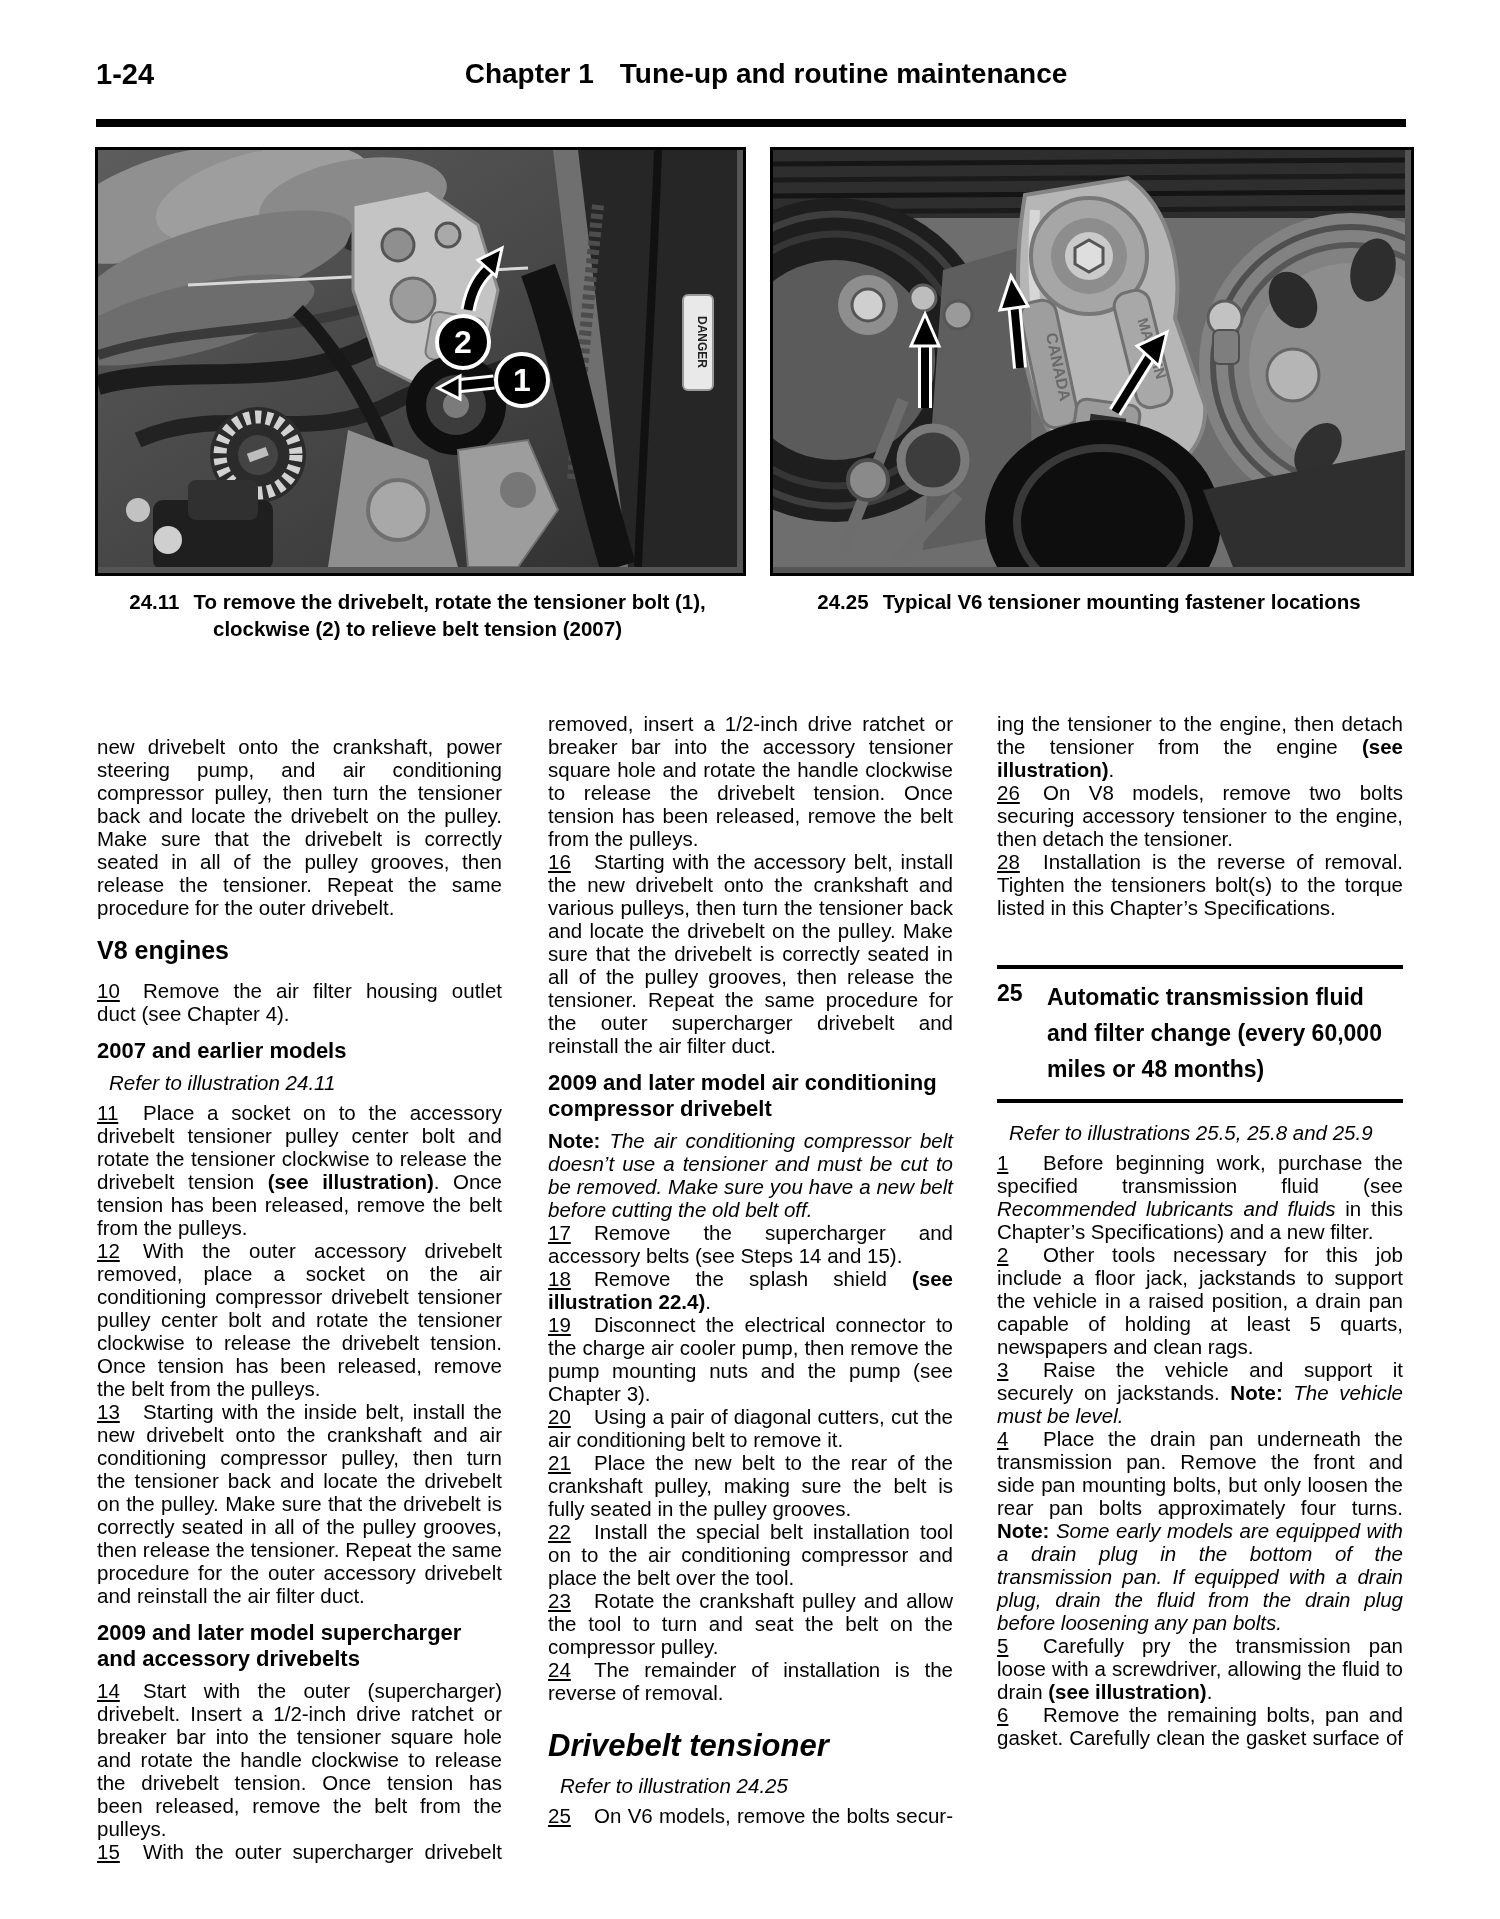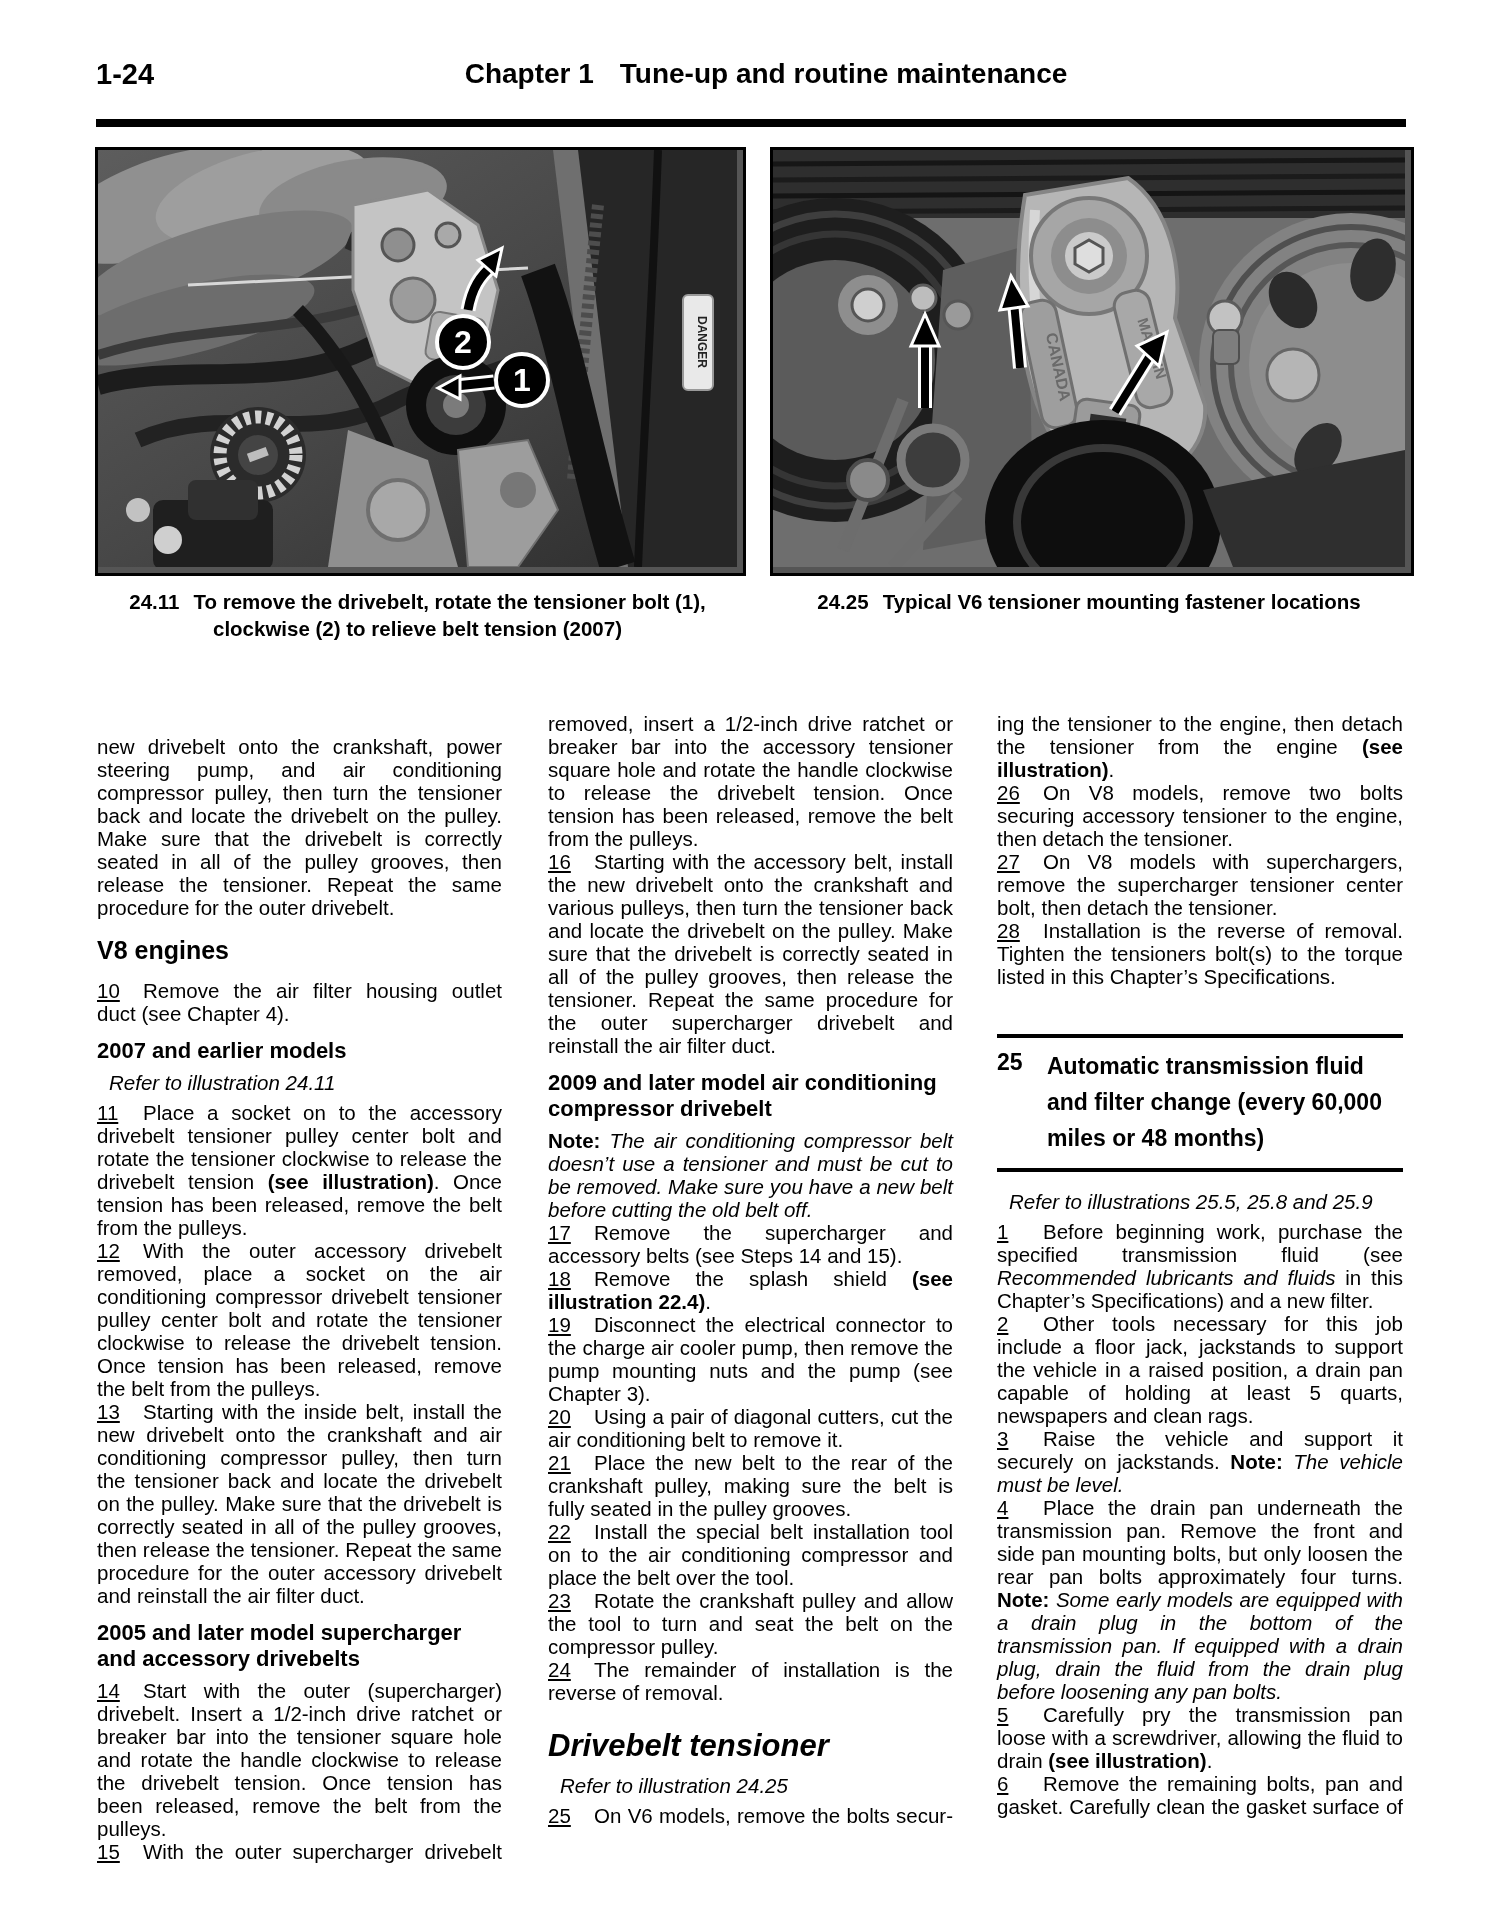--- a/index.html
+++ b/index.html
@@ -255,21 +255,21 @@
 
   <div class="col col1">
       <p class="para"><span class="run-n">new drivebelt onto the crankshaft, power steering pump, and air conditioning compressor pulley, then turn the tensioner back and locate the drivebelt on the pulley. Make sure that the drivebelt is correctly seated in all of the pulley grooves, then release the tensioner. Repeat the same procedure for the outer drivebelt.</span></p>
       <div class="h3">V8 engines</div>
       <p class="para"><span class="step-num">10</span><span class="run-n">Remove the air filter housing outlet duct (see Chapter 4).</span></p>
       <div class="h4">2007 and earlier models</div>
       <div class="refer">Refer to illustration 24.11</div>
       <p class="para"><span class="step-num">11</span><span class="run-n">Place a socket on to the accessory drivebelt tensioner pulley center bolt and rotate the tensioner clockwise to release the drivebelt tension </span><span class="run-b">(see illustration)</span><span class="run-n">. Once tension has been released, remove the belt from the pulleys.</span></p>
       <p class="para"><span class="step-num">12</span><span class="run-n">With the outer accessory drivebelt removed, place a socket on the air conditioning compressor drivebelt tensioner pulley center bolt and rotate the tensioner clockwise to release the drivebelt tension. Once tension has been released, remove the belt from the pulleys.</span></p>
       <p class="para"><span class="step-num">13</span><span class="run-n">Starting with the inside belt, install the new drivebelt onto the crankshaft and air conditioning compressor pulley, then turn the tensioner back and locate the drivebelt on the pulley. Make sure that the drivebelt is correctly seated in all of the pulley grooves, then release the tensioner. Repeat the same procedure for the outer accessory drivebelt and reinstall the air filter duct.</span></p>
-      <div class="h4">2005 and later model supercharger and accessory drivebelts</div>
+      <div class="h4">2009 and later model supercharger and accessory drivebelts</div>
       <p class="para"><span class="step-num">14</span><span class="run-n">Start with the outer (supercharger) drivebelt. Insert a 1/2-inch drive ratchet or breaker bar into the tensioner square hole and rotate the handle clockwise to release the drivebelt tension. Once tension has been released, remove the belt from the pulleys.</span></p>
       <p class="para cont"><span class="step-num">15</span><span class="run-n">With the outer supercharger drivebelt</span></p>
     </div>
   <div class="col col2">
       <p class="para"><span class="run-n">removed, insert a 1/2-inch drive ratchet or breaker bar into the accessory tensioner square hole and rotate the handle clockwise to release the drivebelt tension. Once tension has been released, remove the belt from the pulleys.</span></p>
       <p class="para"><span class="step-num">16</span><span class="run-n">Starting with the accessory belt, install the new drivebelt onto the crankshaft and various pulleys, then turn the tensioner back and locate the drivebelt on the pulley. Make sure that the drivebelt is correctly seated in all of the pulley grooves, then release the tensioner. Repeat the same procedure for the outer supercharger drivebelt and reinstall the air filter duct.</span></p>
       <div class="h4">2009 and later model air conditioning compressor drivebelt</div>
       <p class="para"><span class="run-b">Note: </span><span class="run-i">The air conditioning compressor belt doesn’t use a tensioner and must be cut to be removed. Make sure you have a new belt before cutting the old belt off.</span></p>
       <p class="para"><span class="step-num">17</span><span class="run-n">Remove the supercharger and accessory belts (see Steps 14 and 15).</span></p>
       <p class="para"><span class="step-num">18</span><span class="run-n">Remove the splash shield </span><span class="run-b">(see illustration 22.4)</span><span class="run-n">.</span></p>
@@ -279,21 +279,20 @@
       <p class="para"><span class="step-num">22</span><span class="run-n">Install the special belt installation tool on to the air conditioning compressor and place the belt over the tool.</span></p>
       <p class="para"><span class="step-num">23</span><span class="run-n">Rotate the crankshaft pulley and allow the tool to turn and seat the belt on the compressor pulley.</span></p>
       <p class="para"><span class="step-num">24</span><span class="run-n">The remainder of installation is the reverse of removal.</span></p>
       <div class="h2">Drivebelt tensioner</div>
       <div class="refer">Refer to illustration 24.25</div>
       <p class="para cont"><span class="step-num">25</span><span class="run-n">On V6 models, remove the bolts secur-</span></p>
     </div>
   <div class="col col3">
       <p class="para"><span class="run-n">ing the tensioner to the engine, then detach the tensioner from the engine </span><span class="run-b">(see illustration)</span><span class="run-n">.</span></p>
       <p class="para"><span class="step-num">26</span><span class="run-n">On V8 models, remove two bolts securing accessory tensioner to the engine, then detach the tensioner.</span></p>
-      <p class="para"><span class="step-num">27</span><span class="run-n">On V8 models with superchargers, remove the supercharger tensioner center bolt, then detach the tensioner.</span></p>
       <p class="para"><span class="step-num">28</span><span class="run-n">Installation is the reverse of removal. Tighten the tensioners bolt(s) to the torque listed in this Chapter’s Specifications.</span></p>
       <div class="section-head">
         <span class="section-num">25</span>
         <span class="section-title">Automatic transmission fluid and filter change (every 60,000 miles or 48 months)</span>
       </div>
       <div class="refer">Refer to illustrations 25.5, 25.8 and 25.9</div>
       <p class="para"><span class="step-num">1</span><span class="run-n">Before beginning work, purchase the specified transmission fluid (see </span><span class="run-i">Recommended lubricants and fluids</span><span class="run-n"> in this Chapter’s Specifications) and a new filter.</span></p>
       <p class="para"><span class="step-num">2</span><span class="run-n">Other tools necessary for this job include a floor jack, jackstands to support the vehicle in a raised position, a drain pan capable of holding at least 5 quarts, newspapers and clean rags.</span></p>
       <p class="para"><span class="step-num">3</span><span class="run-n">Raise the vehicle and support it securely on jackstands. </span><span class="run-b">Note: </span><span class="run-i">The vehicle must be level.</span></p>
       <p class="para"><span class="step-num">4</span><span class="run-n">Place the drain pan underneath the transmission pan. Remove the front and side pan mounting bolts, but only loosen the rear pan bolts approximately four turns. </span><span class="run-b">Note: </span><span class="run-i">Some early models are equipped with a drain plug in the bottom of the transmission pan. If equipped with a drain plug, drain the fluid from the drain plug before loosening any pan bolts.</span></p>

